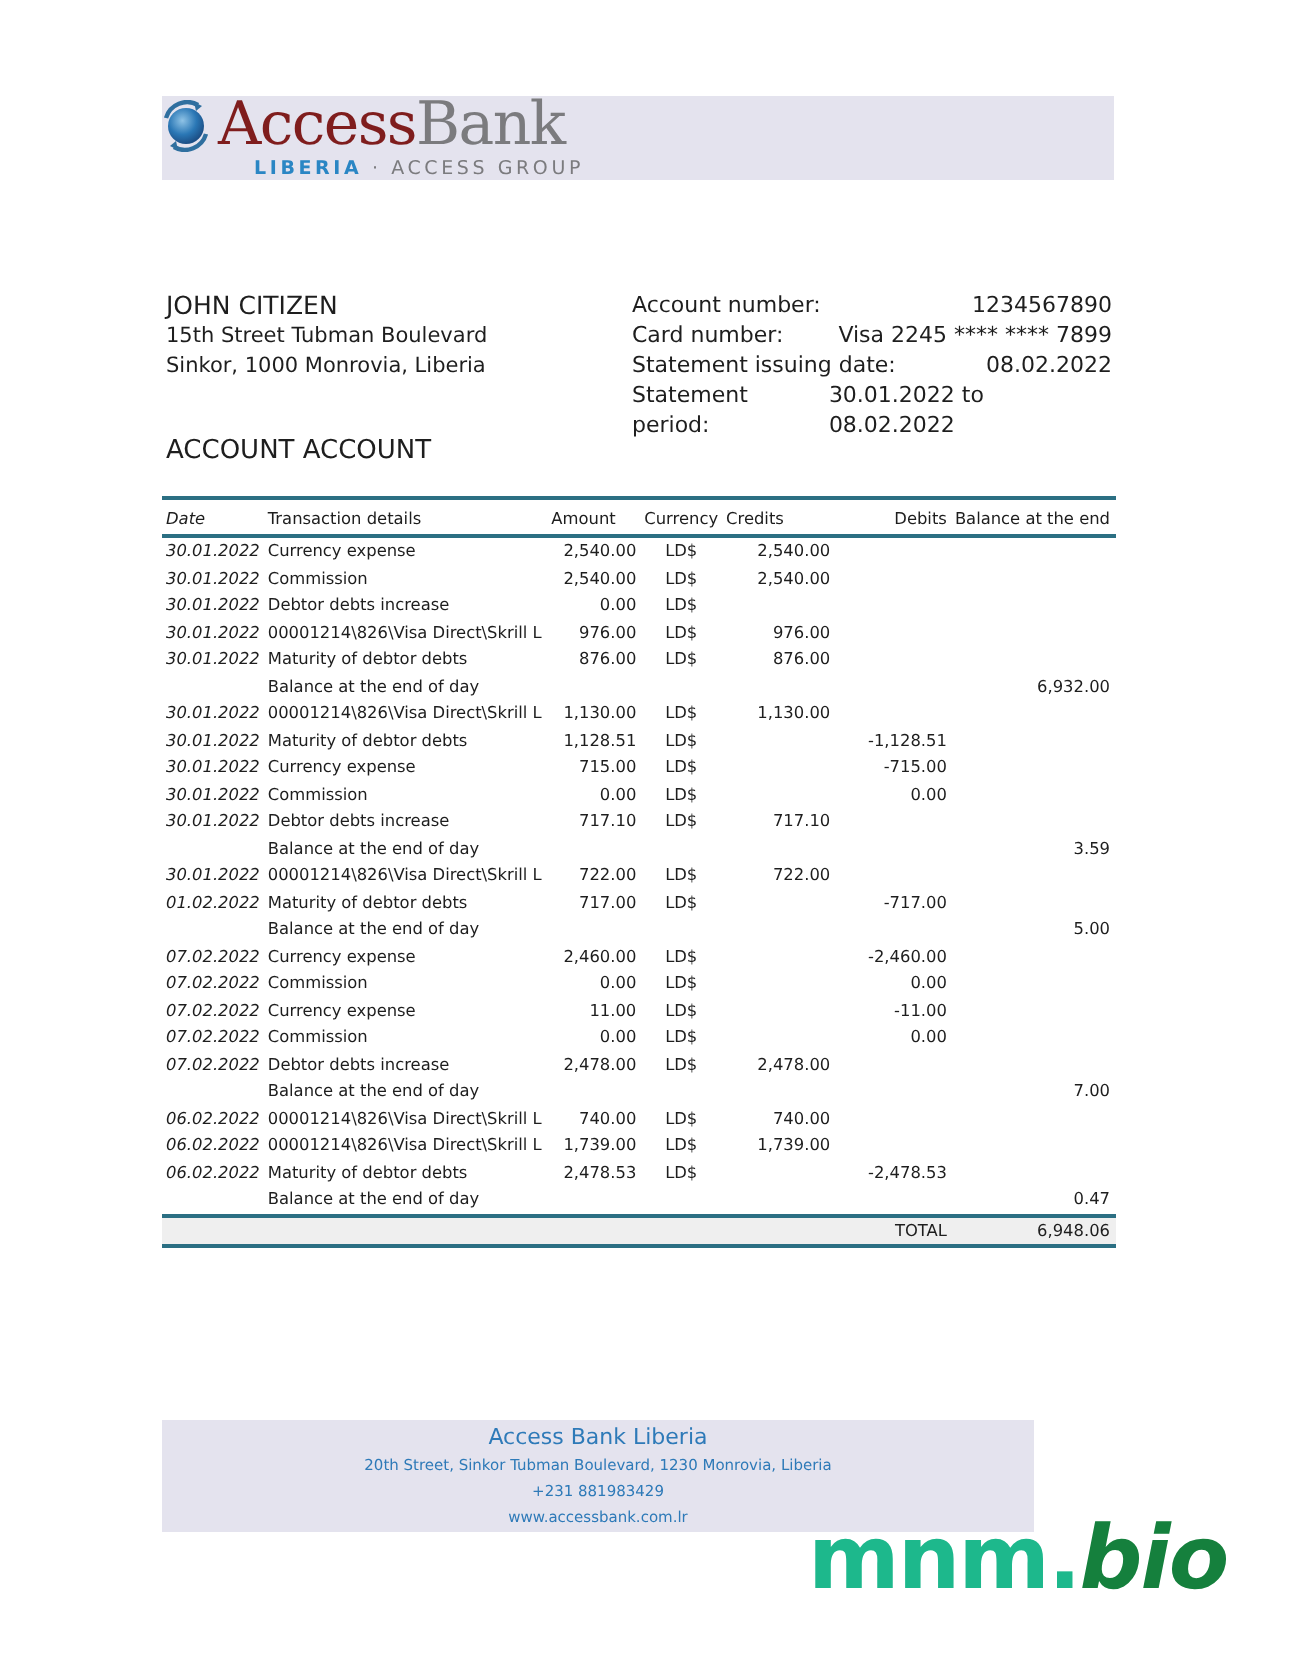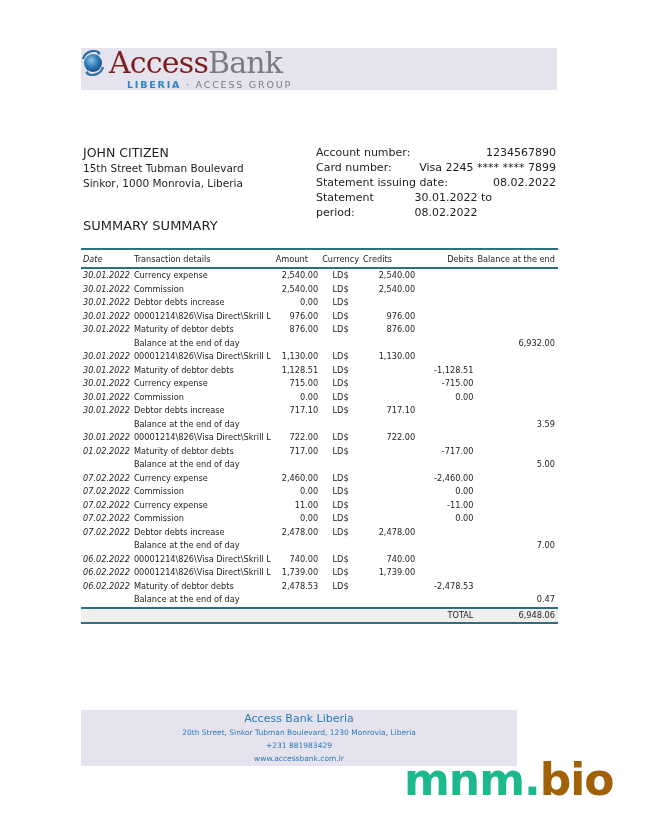--- a/index.html
+++ b/index.html
@@ -56,21 +56,21 @@
       text-align: center; color: #2e7ab8;
     }
     .footer .fname { font-size: 11px; margin-top: 2px; line-height: 14px; }
     .footer .fline { font-size: 7.5px; line-height: 13px; }
 
     .watermark {
       position: absolute; left: 404px; top: 754px; font-family: "DejaVu Sans", sans-serif;
       font-size: 44px; font-weight: bold; letter-spacing: -1px; white-space: nowrap; line-height: 52px;
     }
     .watermark .wm1 { color: #1db88c; }
-    .watermark .wm2 { color: #a16207; }
+    .watermark .wm2 { color: #15803d; font-style: italic; }
   </style>
 </head>
 <body>
 
 <div class="header-band"></div>
 <div class="logo">
   <svg class="logo-icon" viewBox="0 0 26 26">
     <defs>
       <radialGradient id="g1" cx="40%" cy="35%" r="65%">
         <stop offset="0%" stop-color="#8fc3e6"></stop>
@@ -110,21 +110,21 @@
     <div class="acct-row">
       <span class="lbl">Statement issuing date:</span>
       <span class="val">08.02.2022</span>
     </div>
     <div class="acct-row">
       <span class="lbl">Statement period:</span>
       <span class="val">30.01.2022 to 08.02.2022</span>
     </div>
   </div>
 
-<div class="summary-title">SUMMARY SUMMARY</div>
+<div class="summary-title">ACCOUNT ACCOUNT</div>
 
 <table class="tx">
   <thead>
     <tr>
       <th class="c-date">Date</th>
       <th class="c-det">Transaction details</th>
       <th class="c-amt">Amount</th>
       <th class="c-cur">Currency</th>
       <th class="c-cred">Credits</th>
       <th class="c-deb">Debits</th>

